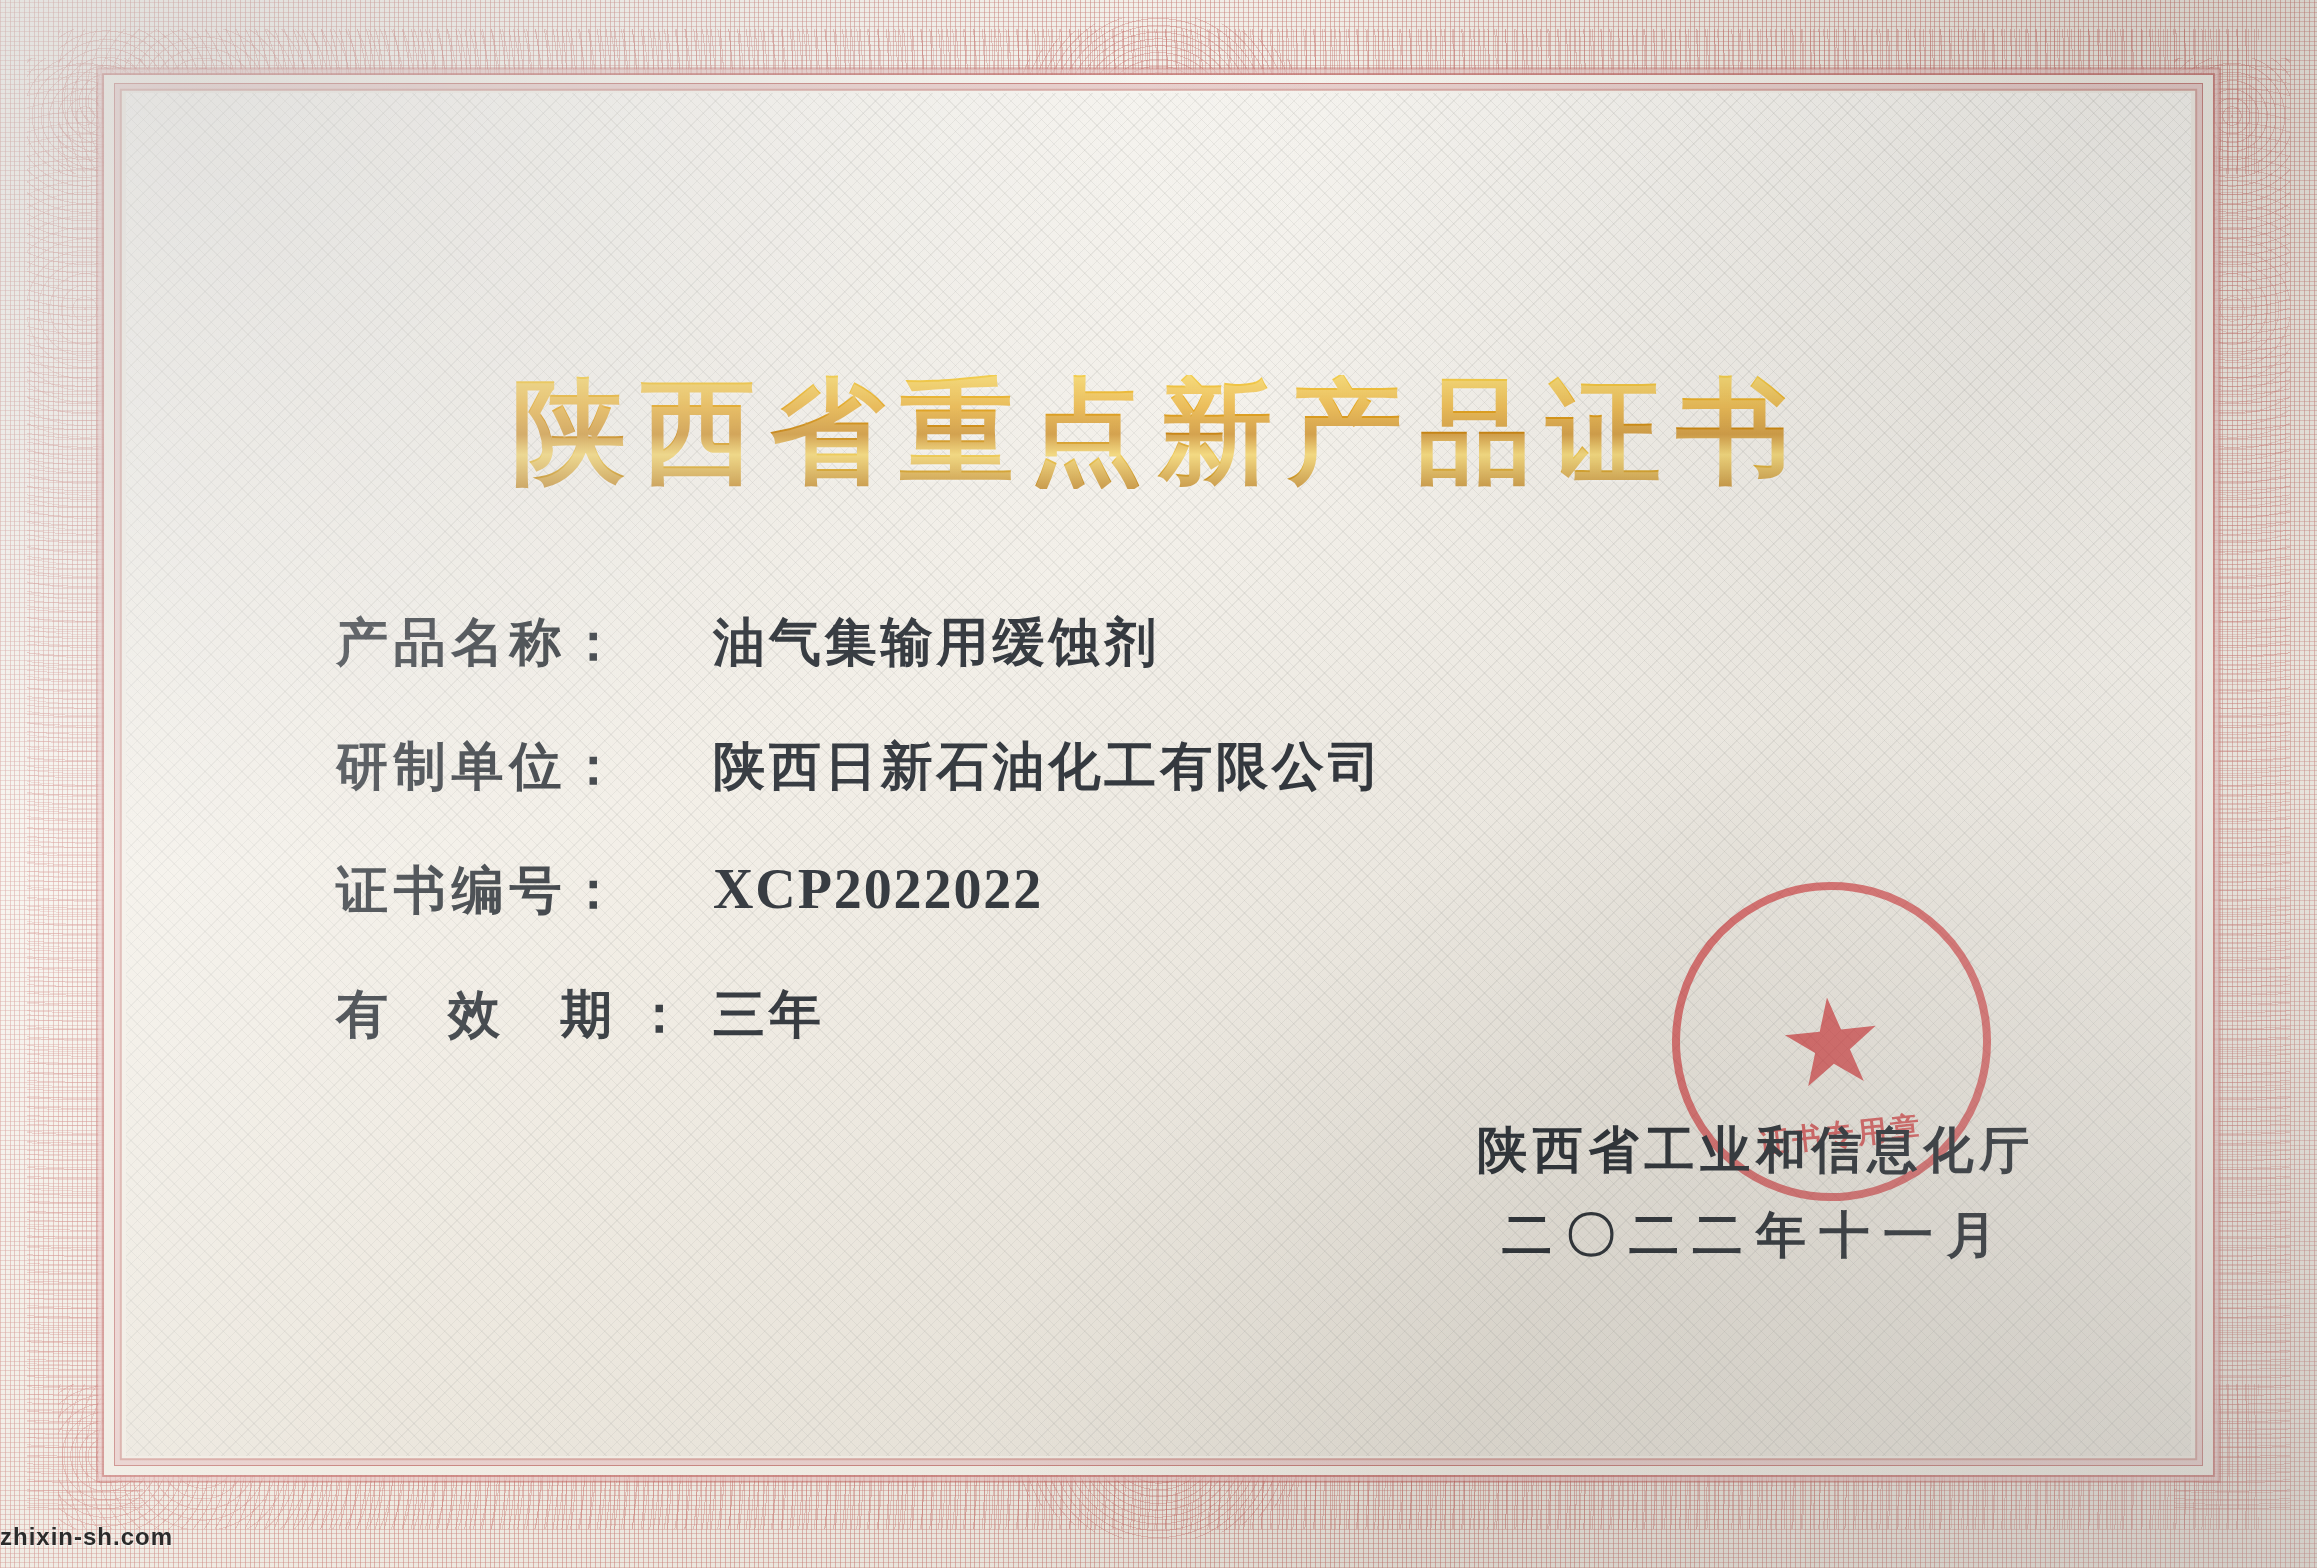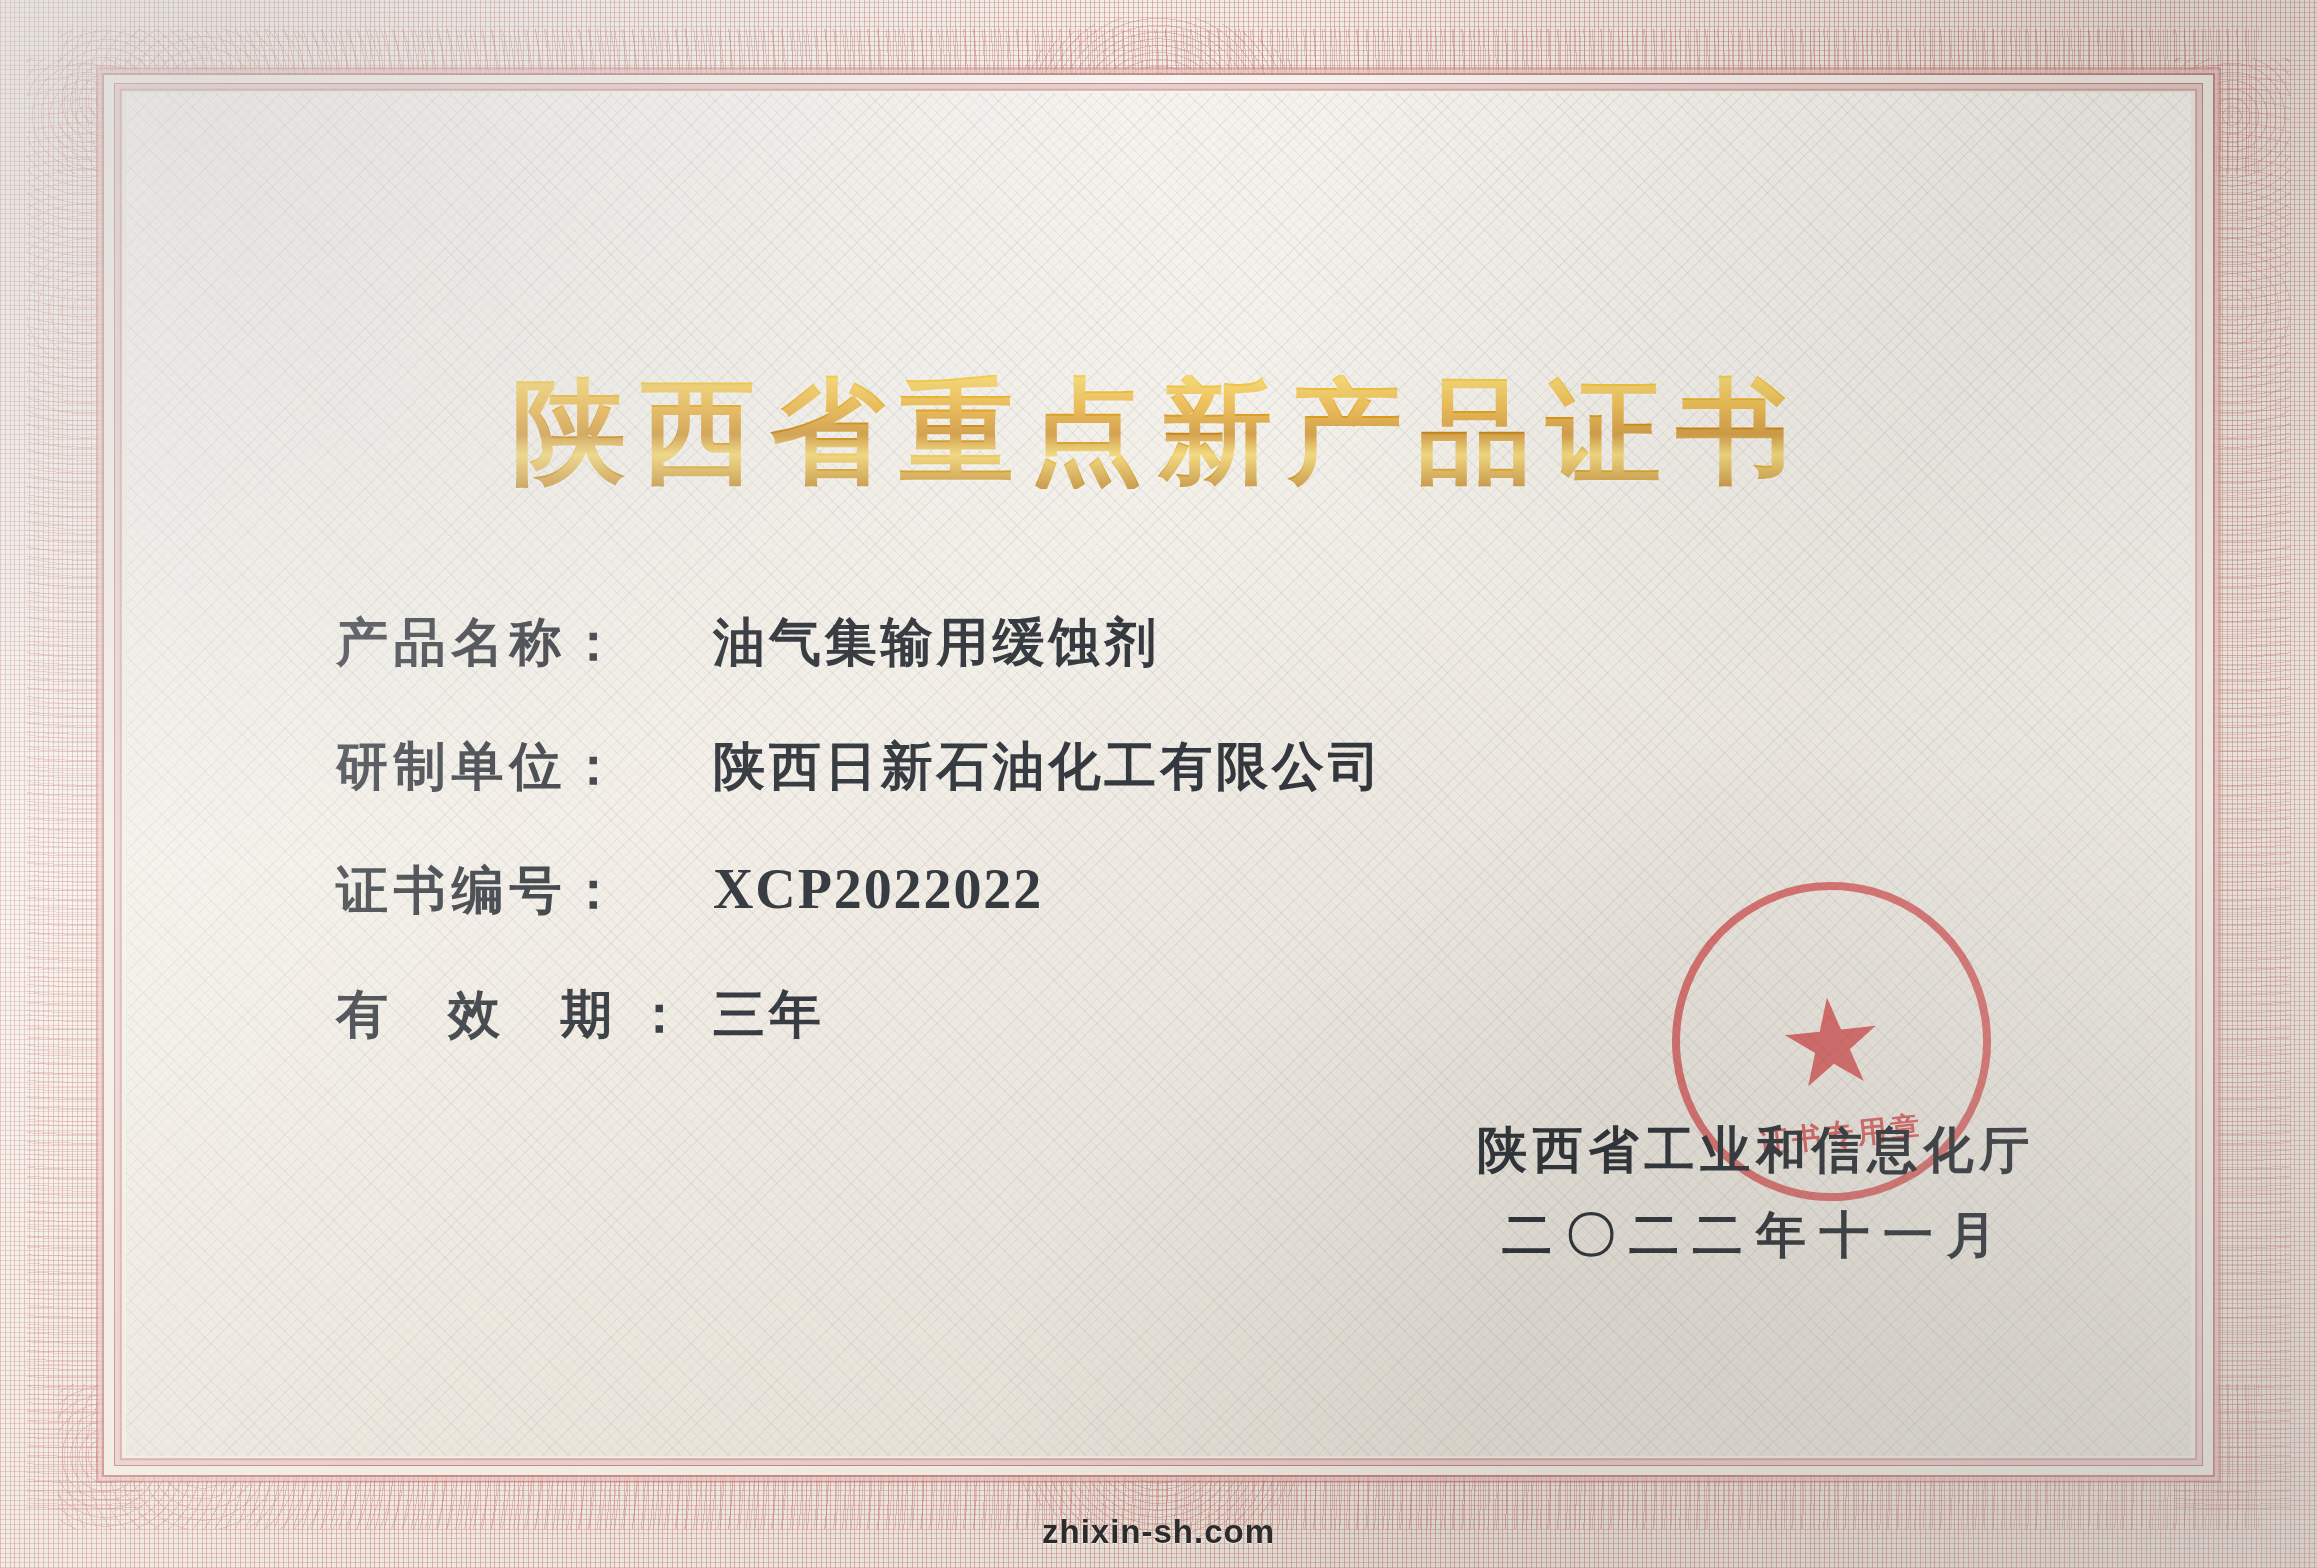--- a/index.html
+++ b/index.html
@@ -191,23 +191,23 @@
     letter-spacing:3.9px;
     color:rgba(206,36,40,.80);
     font-family:"DejaVu Sans", sans-serif;
     font-weight:bold;
   }
 
   
   .watermark{
     position:absolute;
     left:0;right:0;bottom:17.4px;
-    text-align:center;
+    text-align:left;
     font-family:"Liberation Sans", sans-serif;
-    font-size:33px;
+    font-size:24px;
     font-weight:bold;
     color:#2b2b2b;
     letter-spacing:1px;
     text-shadow:0 1px 1.9px rgba(255,255,255,.8);
     margin-top:42px;
   }
 
   
   .corner-shade{
     position:absolute;inset:0;

